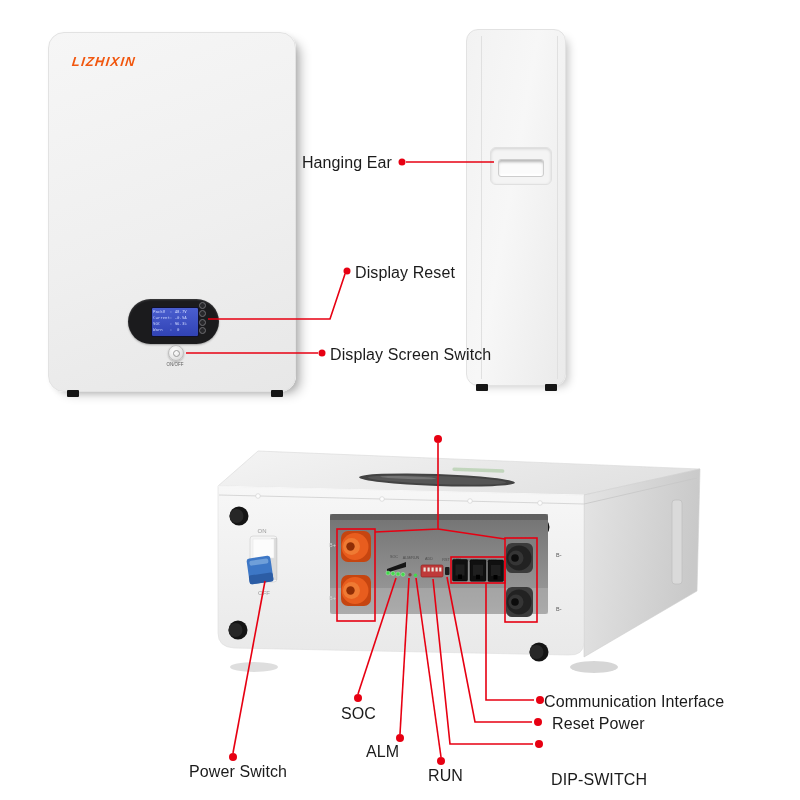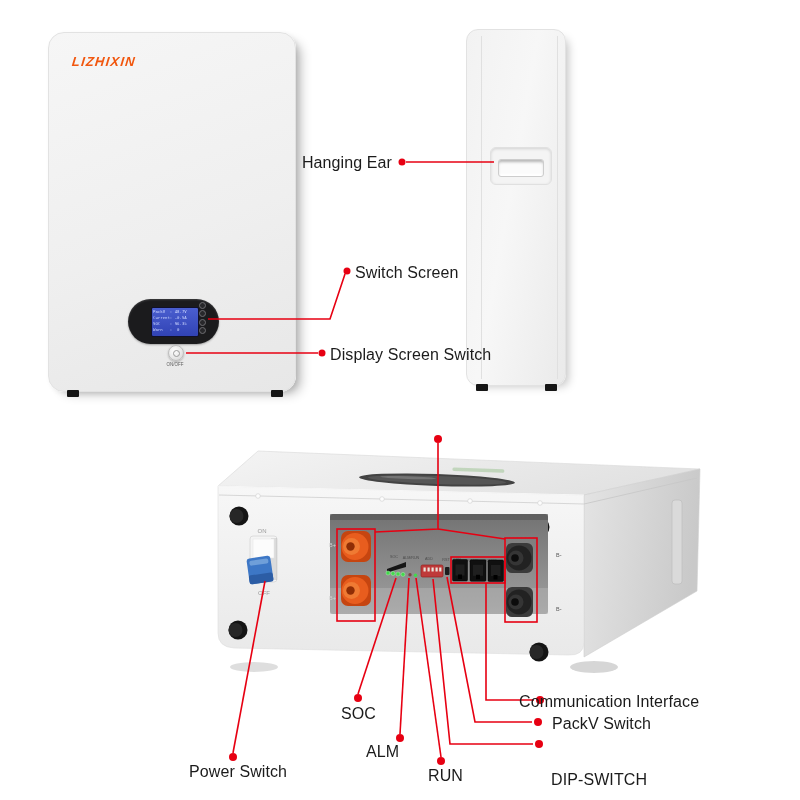--- a/index.html
+++ b/index.html
@@ -303,23 +303,23 @@
       <circle cx="358" cy="698" r="4"></circle>
       <circle cx="400" cy="738" r="4"></circle>
       <circle cx="441" cy="761" r="4"></circle>
       <circle cx="539" cy="744" r="4"></circle>
       <circle cx="538" cy="722" r="4"></circle>
       <circle cx="540" cy="700" r="4"></circle>
     </g>
   </svg>
 
   <div class="callout" style="left:298px;top:154px;width:94px;text-align:right;">Hanging Ear</div>
-  <div class="callout" style="left:355px;top:264px;">Switch Screen</div>
+  <div class="callout" style="left:355px;top:264px;">Display Reset</div>
   <div class="callout" style="left:330px;top:346px;">Display Screen Switch</div>
   <div class="callout" style="left:341px;top:705px;">SOC</div>
   <div class="callout" style="left:366px;top:743px;">ALM</div>
   <div class="callout" style="left:428px;top:767px;">RUN</div>
   <div class="callout" style="left:189px;top:763px;">Power Switch</div>
-  <div class="callout" style="left:519px;top:693px;">Communication Interface</div>
-  <div class="callout" style="left:552px;top:715px;">PackV Switch</div>
+  <div class="callout" style="left:544px;top:693px;">Communication Interface</div>
+  <div class="callout" style="left:552px;top:715px;">Reset Power</div>
   <div class="callout" style="left:551px;top:771px;">DIP-SWITCH</div>
 
 </div>
 
 </body></html>

